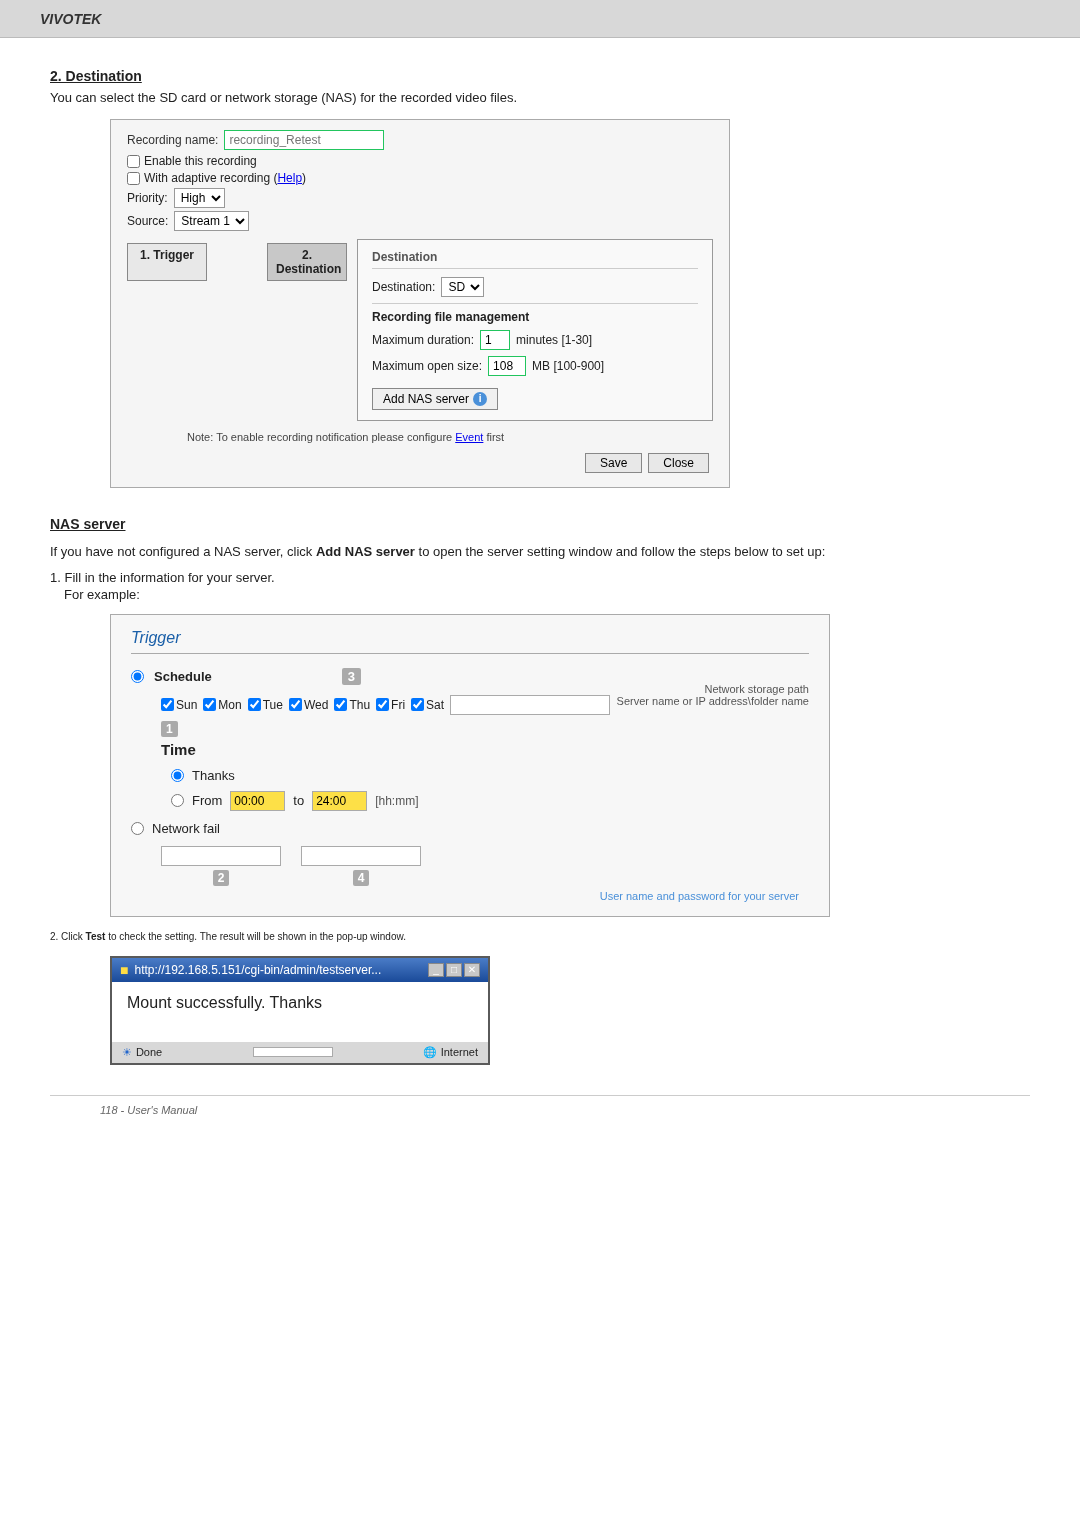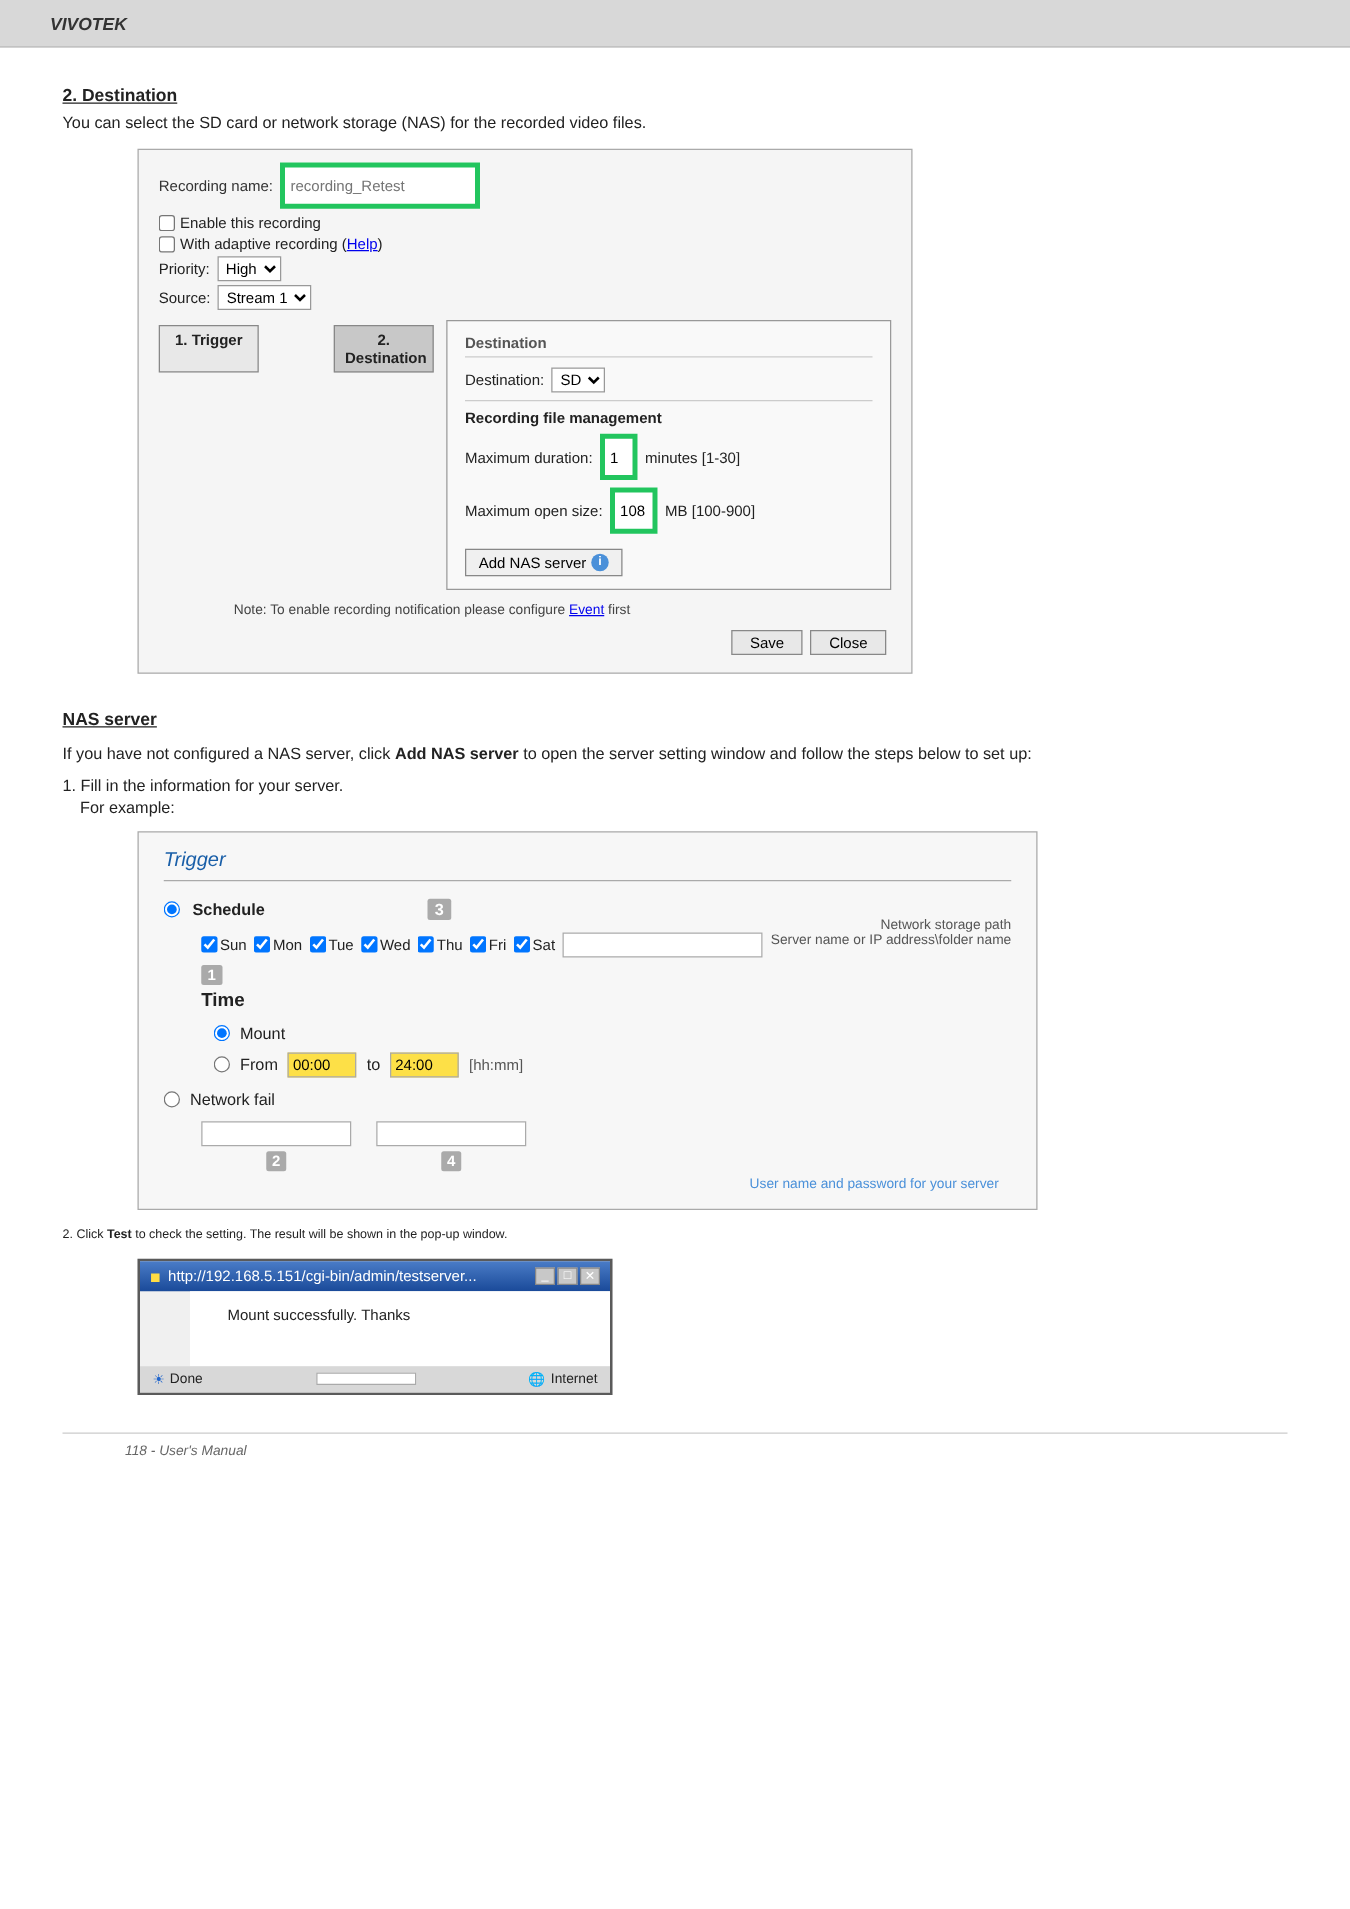--- a/index.html
+++ b/index.html
@@ -63,25 +63,25 @@
     .dialog-row {
       display: flex;
       align-items: center;
       margin-bottom: 4px;
       gap: 6px;
     }
     .dialog-row label {
       color: #333;
     }
     .dialog-input {
-      border: 4px solid #22c55e;
+      border: 1px solid #22c55e;
       background: #fff;
       padding: 2px 4px;
       font-size: 12px;
-      height: 37px;
+      height: 20px;
     }
     .dialog-input-wide {
       width: 160px;
     }
     .checkbox-row {
       display: flex;
       align-items: center;
       gap: 4px;
       margin-bottom: 3px;
     }
@@ -397,24 +397,23 @@
       width: 16px;
       height: 14px;
       font-size: 10px;
       display: flex;
       align-items: center;
       justify-content: center;
       cursor: pointer;
     }
     .popup-content {
       background: white;
-      padding: 12px 14px 20px 30px;
-      font-size: 12px;
+      padding: 12px 14px 20px 15px;
+      font-size: 16px;
       min-height: 60px;
-      margin-left: 40px;
     }
     .popup-bottom {
       background: #d8d8d8;
       padding: 4px 10px;
       display: flex;
       align-items: center;
       justify-content: space-between;
       font-size: 11px;
     }
     .popup-done {
@@ -625,21 +624,21 @@
 
         <div style="display:flex; align-items:flex-start; margin-left:30px; margin-bottom:4px;">
           <span style="background:#aaa; color:white; padding:1px 5px; font-size:12px; font-weight:bold; border-radius:2px; margin-right:8px;">1</span>
         </div>
 
         <div class="time-section">
           <div class="time-heading">Time</div>
 
           <div class="time-row">
             <input type="radio" checked="" name="time-option" style="">
-            <span>Mount</span>
+            <span>Thanks</span>
           </div>
 
           <div class="time-row">
             <input type="radio" name="time-option" style="">
             <span>From</span>
             <input class="time-input" type="text" value="00:00" style="">
             <span>to</span>
             <input class="time-input" type="text" value="24:00" style="">
             <span class="time-note">[hh:mm]</span>
           </div>

